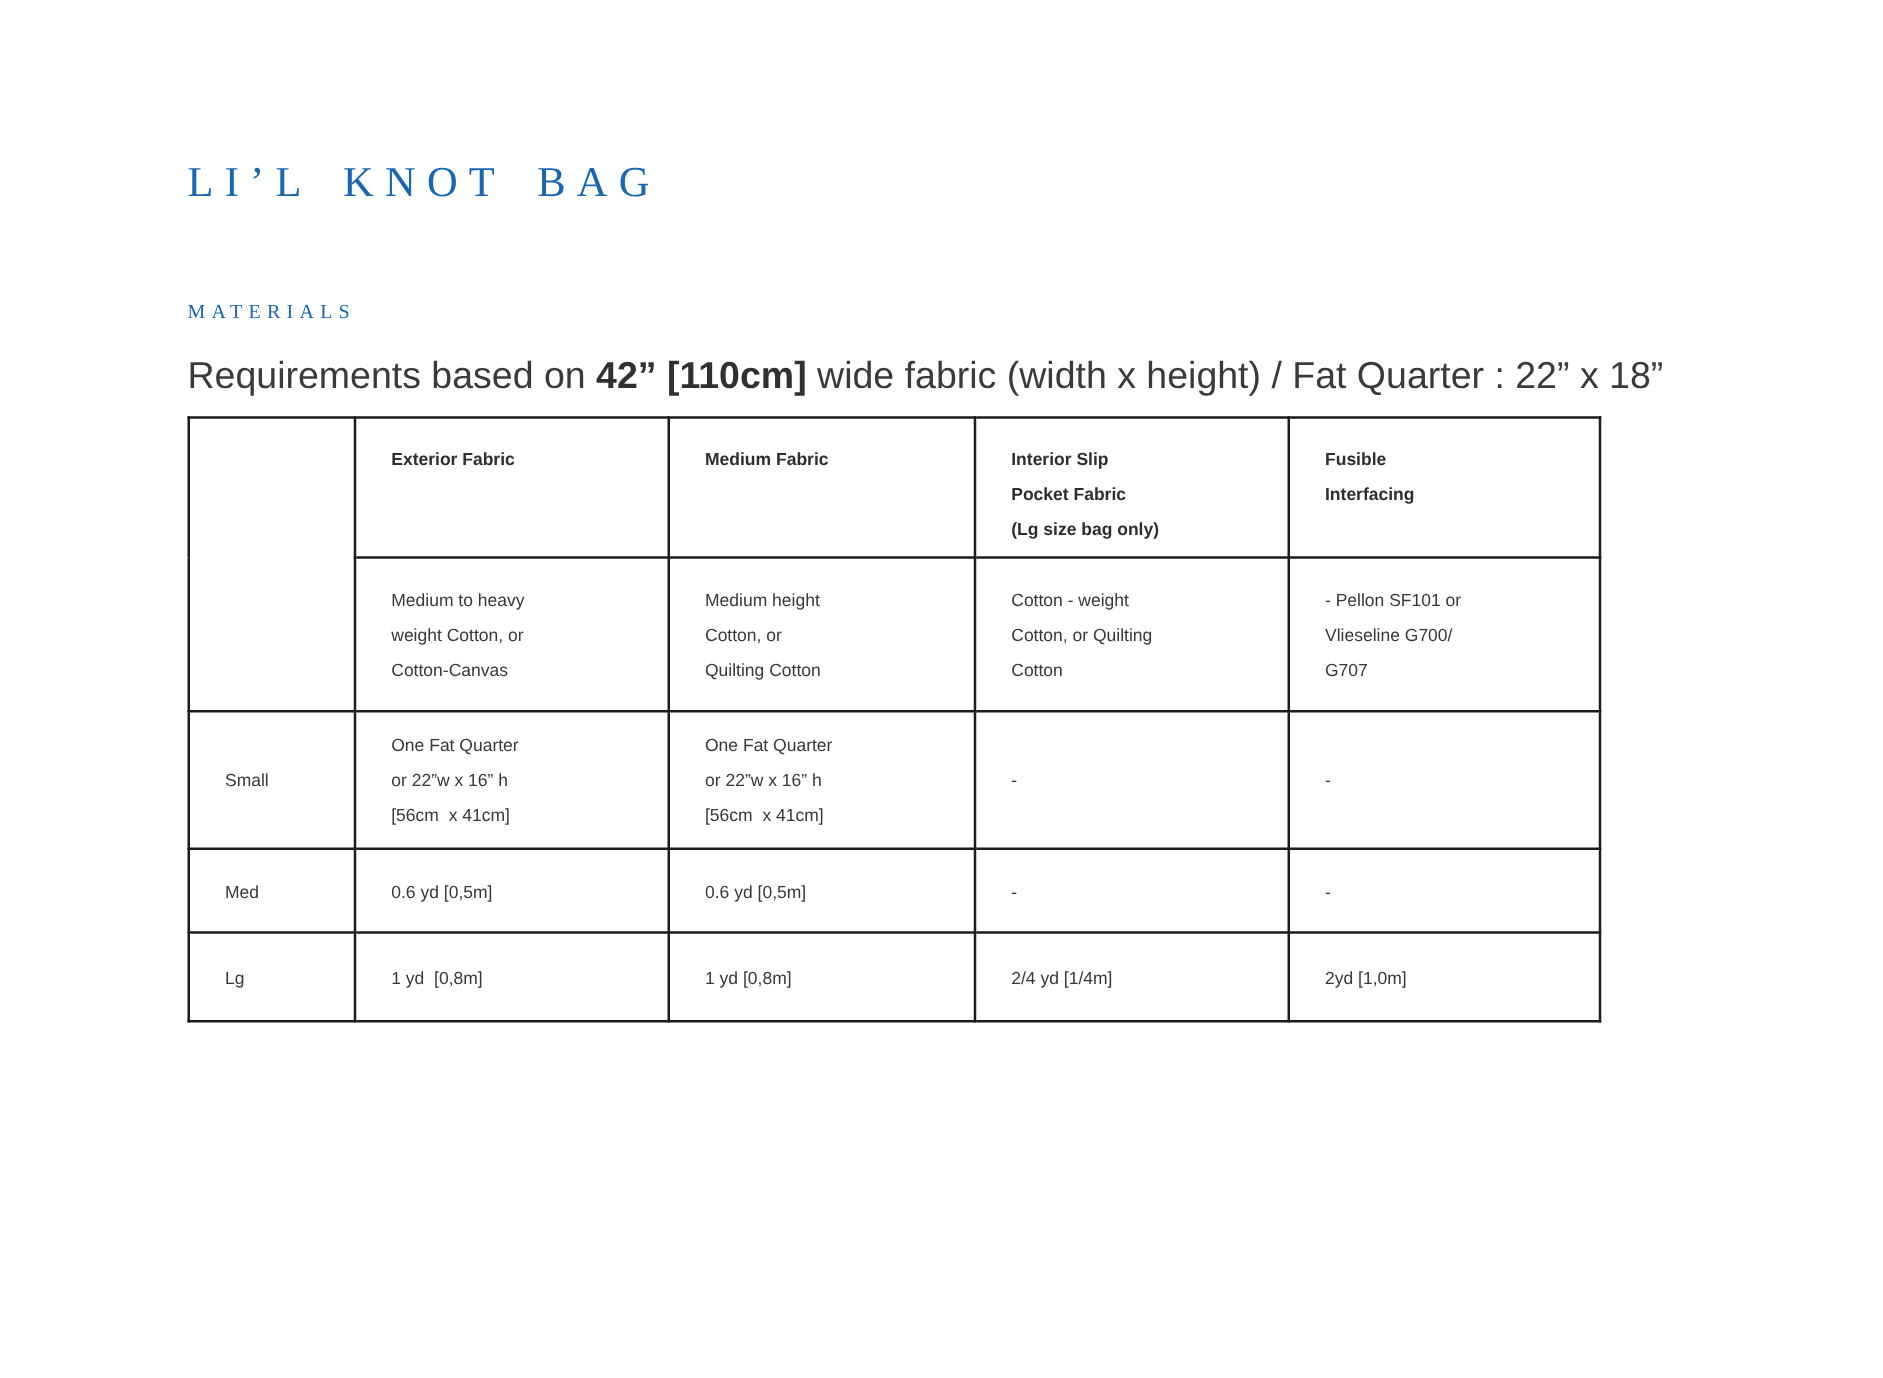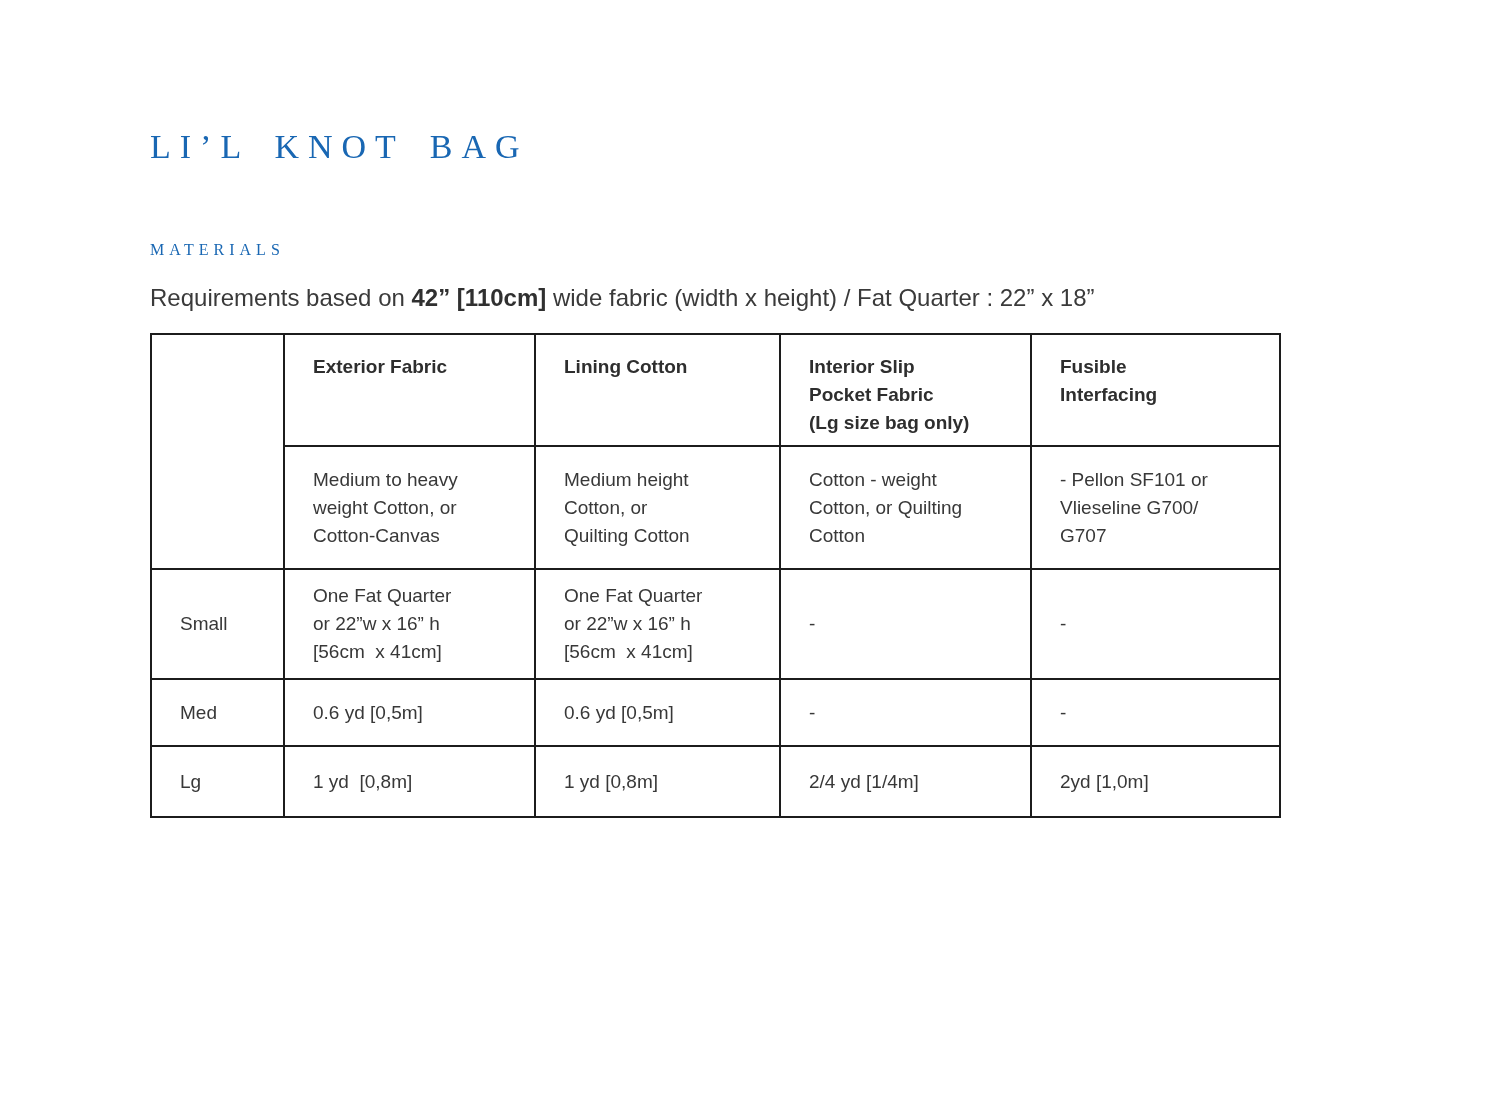--- a/index.html
+++ b/index.html
@@ -39,21 +39,21 @@
     font-size: 16px;
     letter-spacing: 5px;
     color: #1967b3;
     white-space: nowrap;
   }
   .intro-line {
     position: absolute;
     left: 150px;
     top: 284px;
     margin: 0;
-    font-size: 24px;
+    font-size: 30px;
     color: #3a3a3a;
     white-space: nowrap;
   }
   .intro-line .bold-seg {
     font-weight: bold;
     color: #303030;
   }
   table.materials-table {
     position: absolute;
     left: 150px;
@@ -62,21 +62,21 @@
     table-layout: fixed;
   }
   table.materials-table col.c0 { width: 133px; }
   table.materials-table col.c1 { width: 251px; }
   table.materials-table col.c2 { width: 245px; }
   table.materials-table col.c3 { width: 251px; }
   table.materials-table col.c4 { width: 249px; }
   table.materials-table td,
   table.materials-table th {
     border: 2px solid #1c1c1c;
-    font-size: 19px;
+    font-size: 14px;
     line-height: 28px;
     color: #383838;
     text-align: left;
     vertical-align: middle;
     padding: 8px 12px 8px 28px;
     white-space: pre-wrap;
     font-weight: normal;
     box-sizing: border-box;
   }
   table.materials-table th {
@@ -109,21 +109,21 @@
       <col class="c0">
         <col class="c1">
         <col class="c2">
         <col class="c3">
         <col class="c4">
     </colgroup>
     <tbody>
       <tr class="r-header">
         <td rowspan="2"></td>
         <th>Exterior Fabric</th>
-        <th>Lining Cotton</th>
+        <th>Medium Fabric</th>
         <th>Interior Slip
 Pocket Fabric
 (Lg size bag only)</th>
         <th>Fusible
 Interfacing</th>
       </tr>
       <tr class="r-desc">
         <td>Medium to heavy
 weight Cotton, or
 Cotton-Canvas</td>

